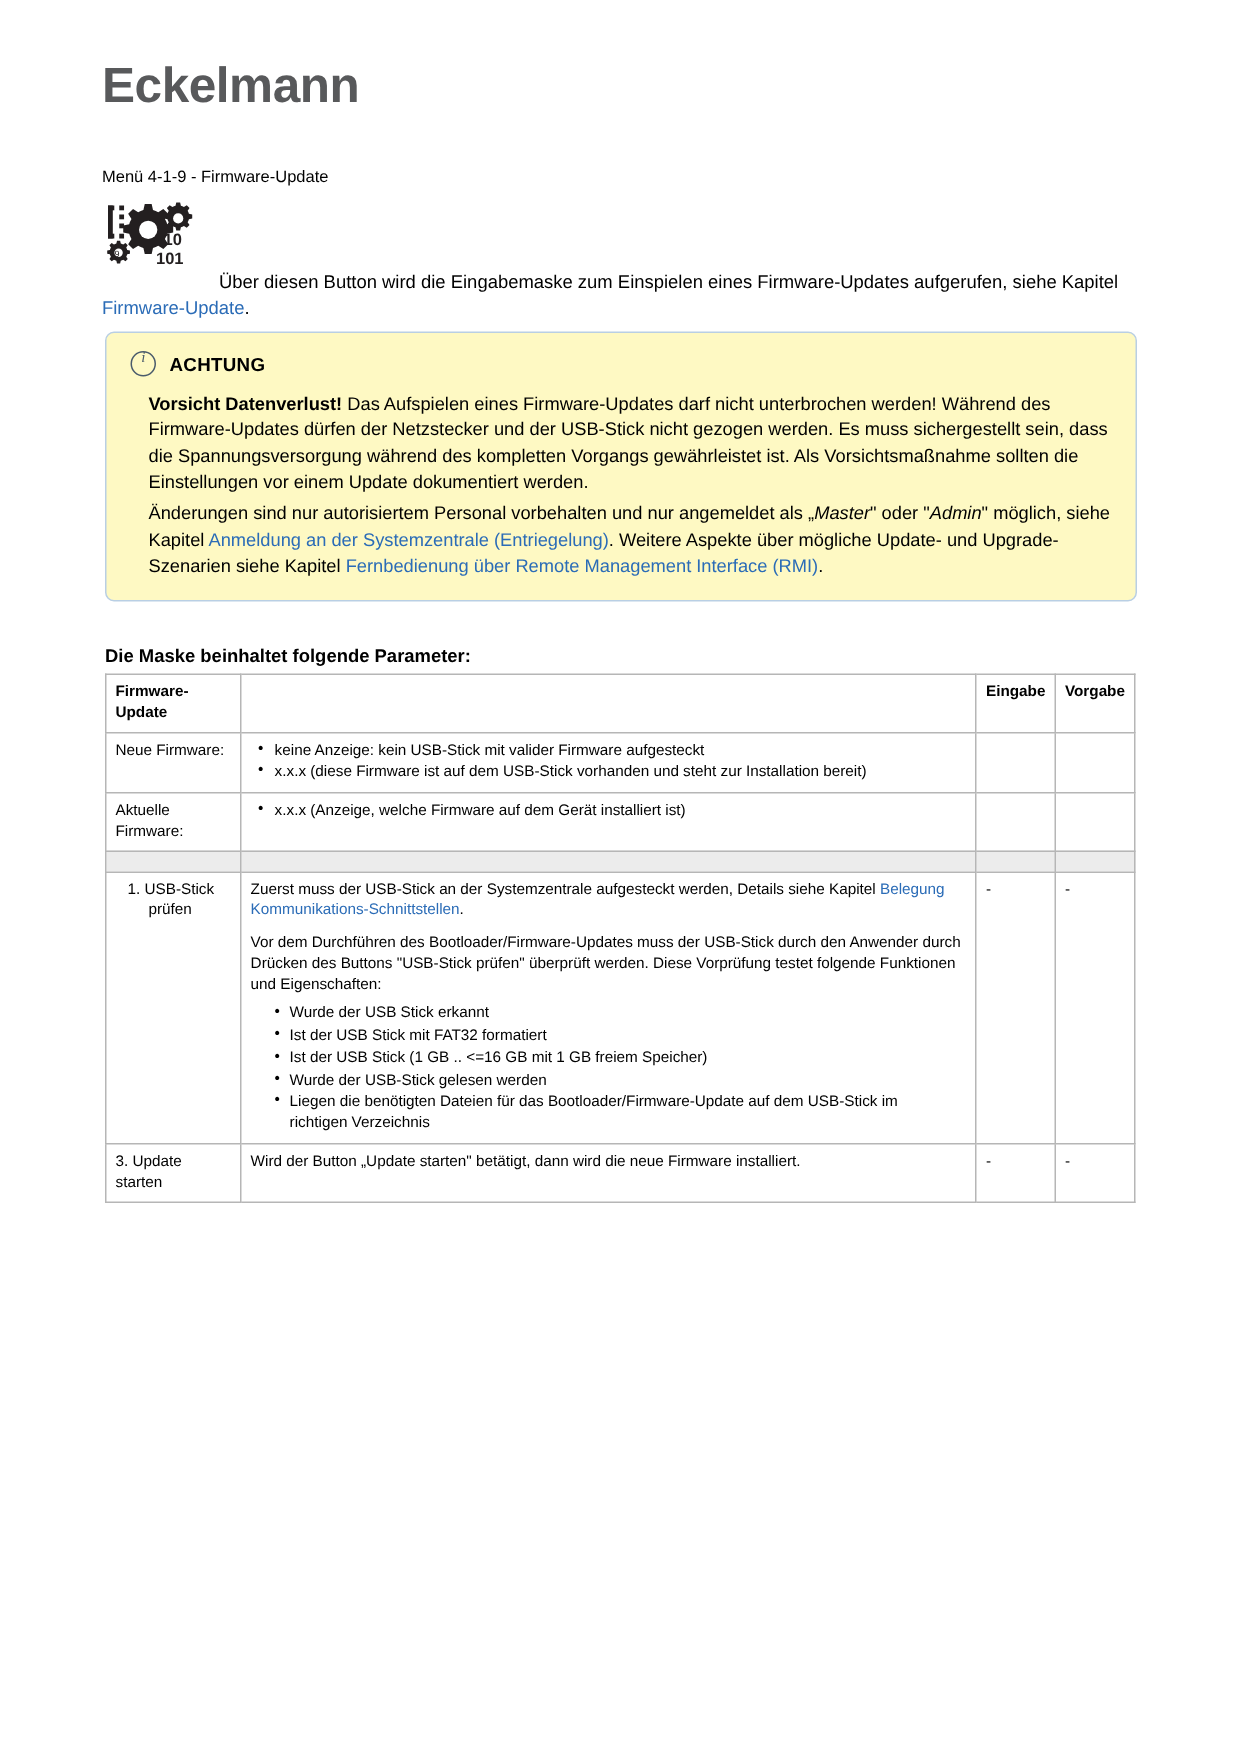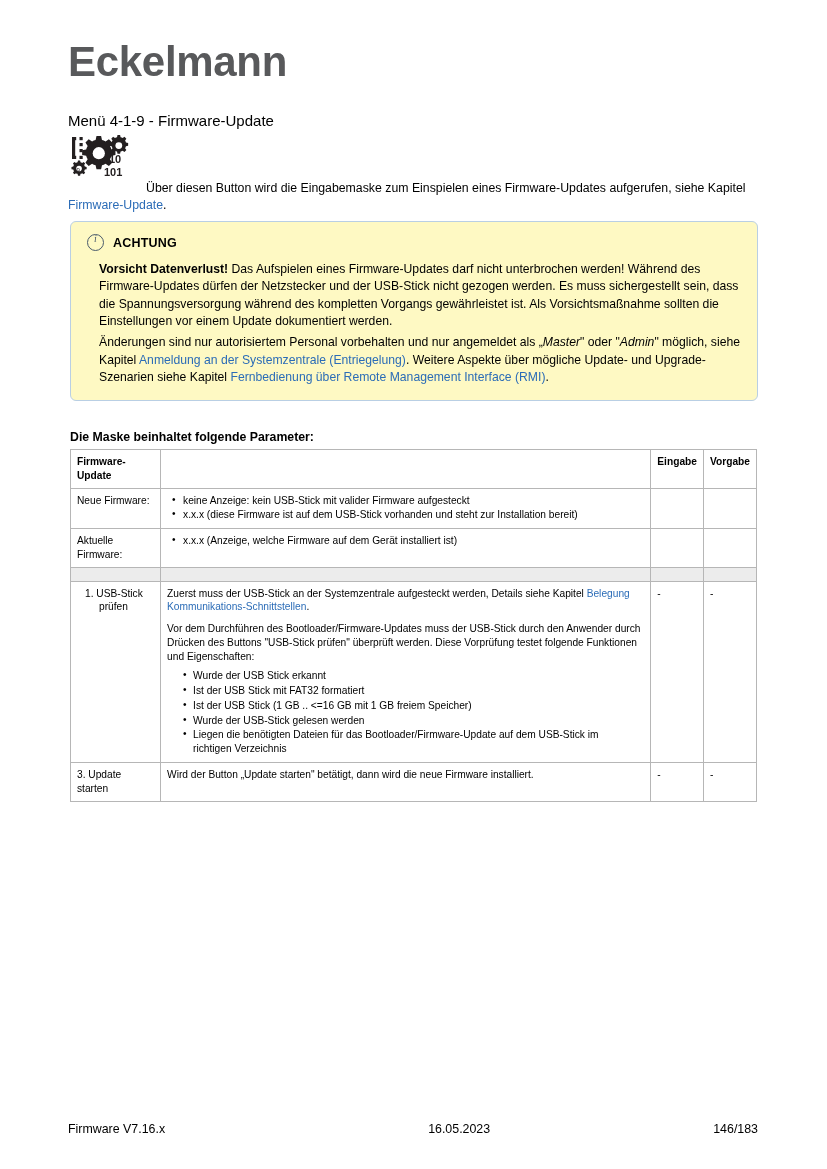--- a/index.html
+++ b/index.html
@@ -20,31 +20,31 @@
     left: 0; top: 0;
     width: 827px;
     height: 1169px;
     box-sizing: border-box;
     padding: 0;
   }
   .logo {
     position: absolute;
     left: 68px;
     top: 38px;
-    font-size: 42px;
+    font-size: 33px;
     font-weight: bold;
     color: #58595b;
     letter-spacing: -0.3px;
     font-family: "Liberation Sans", sans-serif;
   }
   .breadcrumb {
     position: absolute;
     left: 68px;
     top: 112px;
-    font-size: 15px;
+    font-size: 11px;
     color: #000;
   }
 
   
   .icon-wrap {
     position: absolute;
     left: 70px;
     top: 133px;
     width: 72px;
     height: 46px;
@@ -331,19 +331,14 @@
       </tr>
       <tr>
         <td>3. Update starten</td>
         <td>Wird der Button „Update starten" betätigt, dann wird die neue Firmware installiert.</td>
         <td>-</td>
         <td>-</td>
       </tr>
     </tbody>
   </table>
 
-  <div class="footer">
-    <span>Firmware V7.16.x</span>
-    <span class="mid">16.05.2023</span>
-    <span>146/183</span>
-  </div>
 
 </div>
 
 </body></html>

